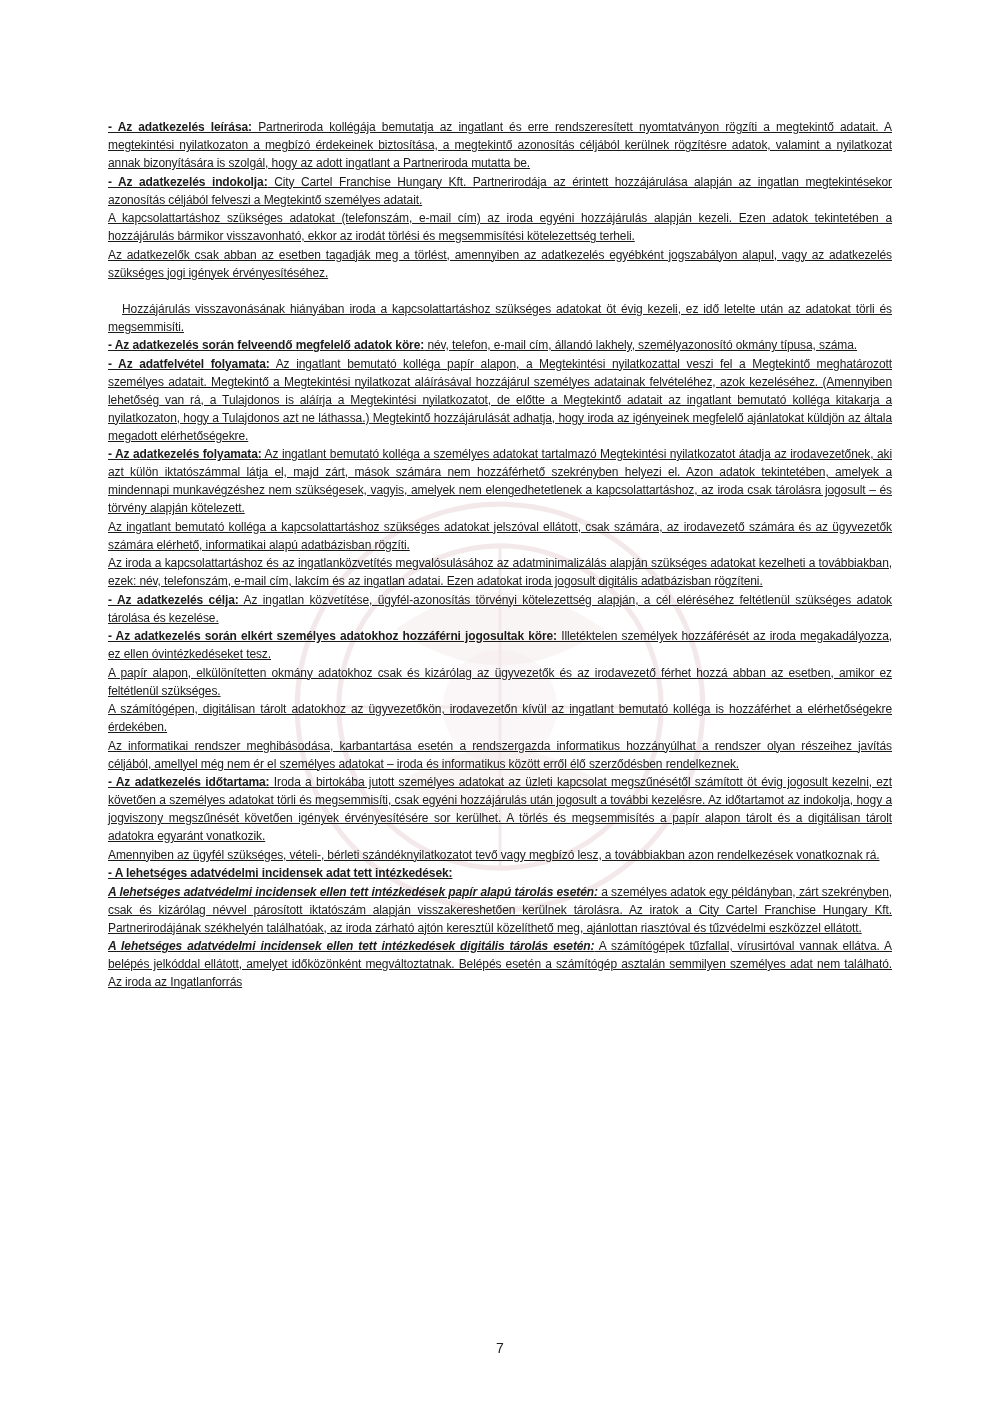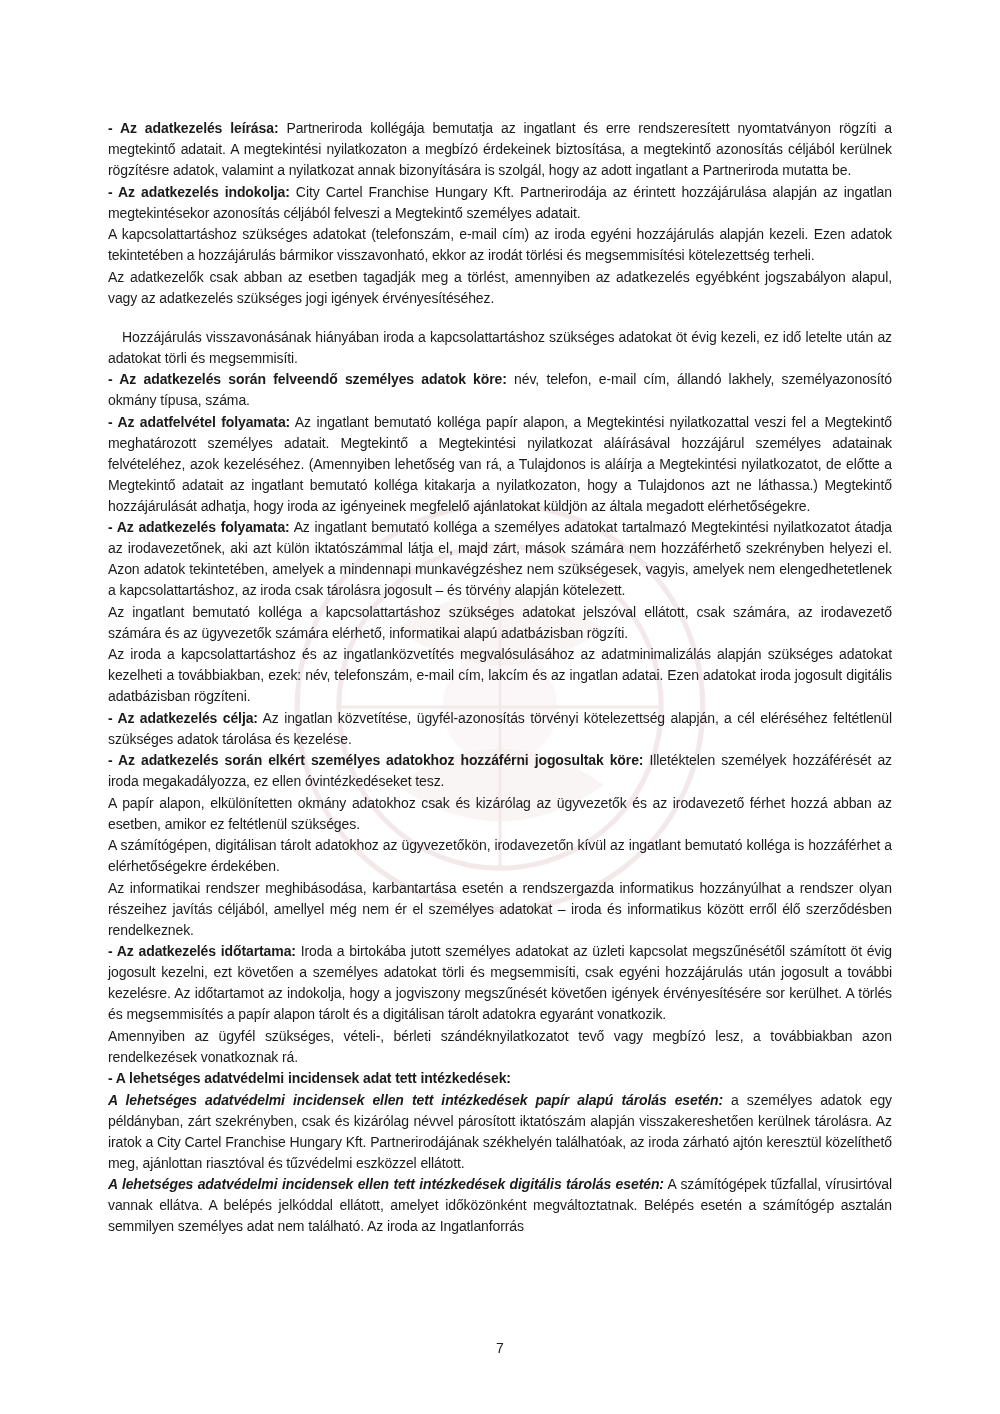--- a/index.html
+++ b/index.html
@@ -30,25 +30,26 @@
     pointer-events: none;
     z-index: 0;
   }
   .content {
     position: relative;
     z-index: 1;
     padding: 118px 108px 0 108px;
   }
   p {
     margin: 0 0 0.5px 0;
-    font-size: 14px;
+    font-size: 12px;
     line-height: 1.5;
     text-align: justify;
     color: #1b1b1b;
     letter-spacing: -0.1px;
+    text-decoration: underline;
   }
   p.indent {
     text-indent: 14px;
     margin-top: 18px;
   }
   .b { font-weight: bold; }
   .bi { font-weight: bold; font-style: italic; }
   .pagenum {
     position: absolute;
     left: 0;
@@ -81,21 +82,21 @@
     <p><span class="b">-  Az adatkezelés leírása:</span><span> Partneriroda kollégája bemutatja az ingatlant és erre rendszeresített nyomtatványon rögzíti a megtekintő adatait. A megtekintési nyilatkozaton a megbízó érdekeinek biztosítása, a megtekintő azonosítás céljából kerülnek rögzítésre adatok, valamint a nyilatkozat annak bizonyítására is szolgál, hogy az adott ingatlant a Partneriroda mutatta be.</span></p>
 
     <p><span class="b">- Az adatkezelés indokolja:</span><span> City Cartel Franchise Hungary Kft. Partnerirodája az érintett hozzájárulása alapján az ingatlan megtekintésekor azonosítás céljából felveszi a Megtekintő személyes adatait.</span></p>
 
     <p><span>A kapcsolattartáshoz szükséges adatokat (telefonszám, e-mail cím) az iroda egyéni hozzájárulás alapján kezeli. Ezen adatok tekintetében a hozzájárulás bármikor visszavonható, ekkor az irodát törlési és megsemmisítési kötelezettség terheli.</span></p>
 
     <p><span>Az adatkezelők csak abban az esetben tagadják meg a törlést, amennyiben az adatkezelés egyébként jogszabályon alapul, vagy az adatkezelés szükséges jogi igények érvényesítéséhez.</span></p>
 
     <p class="indent"><span>Hozzájárulás visszavonásának hiányában iroda a kapcsolattartáshoz szükséges adatokat öt évig kezeli, ez idő letelte után az adatokat törli és megsemmisíti.</span></p>
 
-    <p><span class="b">- Az adatkezelés során felveendő személyes adatok köre:</span><span> név, telefon, e-mail cím, állandó lakhely, személyazonosító okmány típusa, száma.</span></p>
+    <p><span class="b">- Az adatkezelés során felveendő megfelelő adatok köre:</span><span> név, telefon, e-mail cím, állandó lakhely, személyazonosító okmány típusa, száma.</span></p>
 
     <p><span class="b">- Az adatfelvétel folyamata:</span><span> Az ingatlant bemutató kolléga papír alapon, a Megtekintési nyilatkozattal veszi fel a Megtekintő meghatározott személyes adatait. Megtekintő a Megtekintési nyilatkozat aláírásával hozzájárul személyes adatainak felvételéhez, azok kezeléséhez. (Amennyiben lehetőség van rá, a Tulajdonos is aláírja a Megtekintési nyilatkozatot, de előtte a Megtekintő adatait az ingatlant bemutató kolléga kitakarja a nyilatkozaton, hogy a Tulajdonos azt ne láthassa.) Megtekintő hozzájárulását adhatja, hogy iroda az igényeinek megfelelő ajánlatokat küldjön az általa megadott elérhetőségekre.</span></p>
 
     <p><span class="b">- Az adatkezelés folyamata:</span><span> Az ingatlant bemutató kolléga a személyes adatokat tartalmazó Megtekintési nyilatkozatot átadja az irodavezetőnek, aki azt külön iktatószámmal látja el, majd zárt, mások számára nem hozzáférhető szekrényben helyezi el. Azon adatok tekintetében, amelyek a mindennapi munkavégzéshez nem szükségesek, vagyis, amelyek nem elengedhetetlenek a kapcsolattartáshoz, az iroda csak tárolásra jogosult – és törvény alapján kötelezett.</span></p>
 
     <p><span>Az ingatlant bemutató kolléga a kapcsolattartáshoz szükséges adatokat jelszóval ellátott, csak számára, az irodavezető számára és az ügyvezetők számára elérhető, informatikai alapú adatbázisban rögzíti.</span></p>
 
     <p><span>Az iroda a kapcsolattartáshoz és az ingatlanközvetítés megvalósulásához az adatminimalizálás alapján szükséges adatokat kezelheti a továbbiakban, ezek: név, telefonszám, e-mail cím, lakcím és az ingatlan adatai. Ezen adatokat iroda jogosult digitális adatbázisban rögzíteni.</span></p>
 
     <p><span class="b">-  Az adatkezelés célja:</span><span>  Az ingatlan közvetítése, ügyfél-azonosítás törvényi kötelezettség alapján, a cél eléréséhez feltétlenül szükséges adatok tárolása és kezelése.</span></p>

